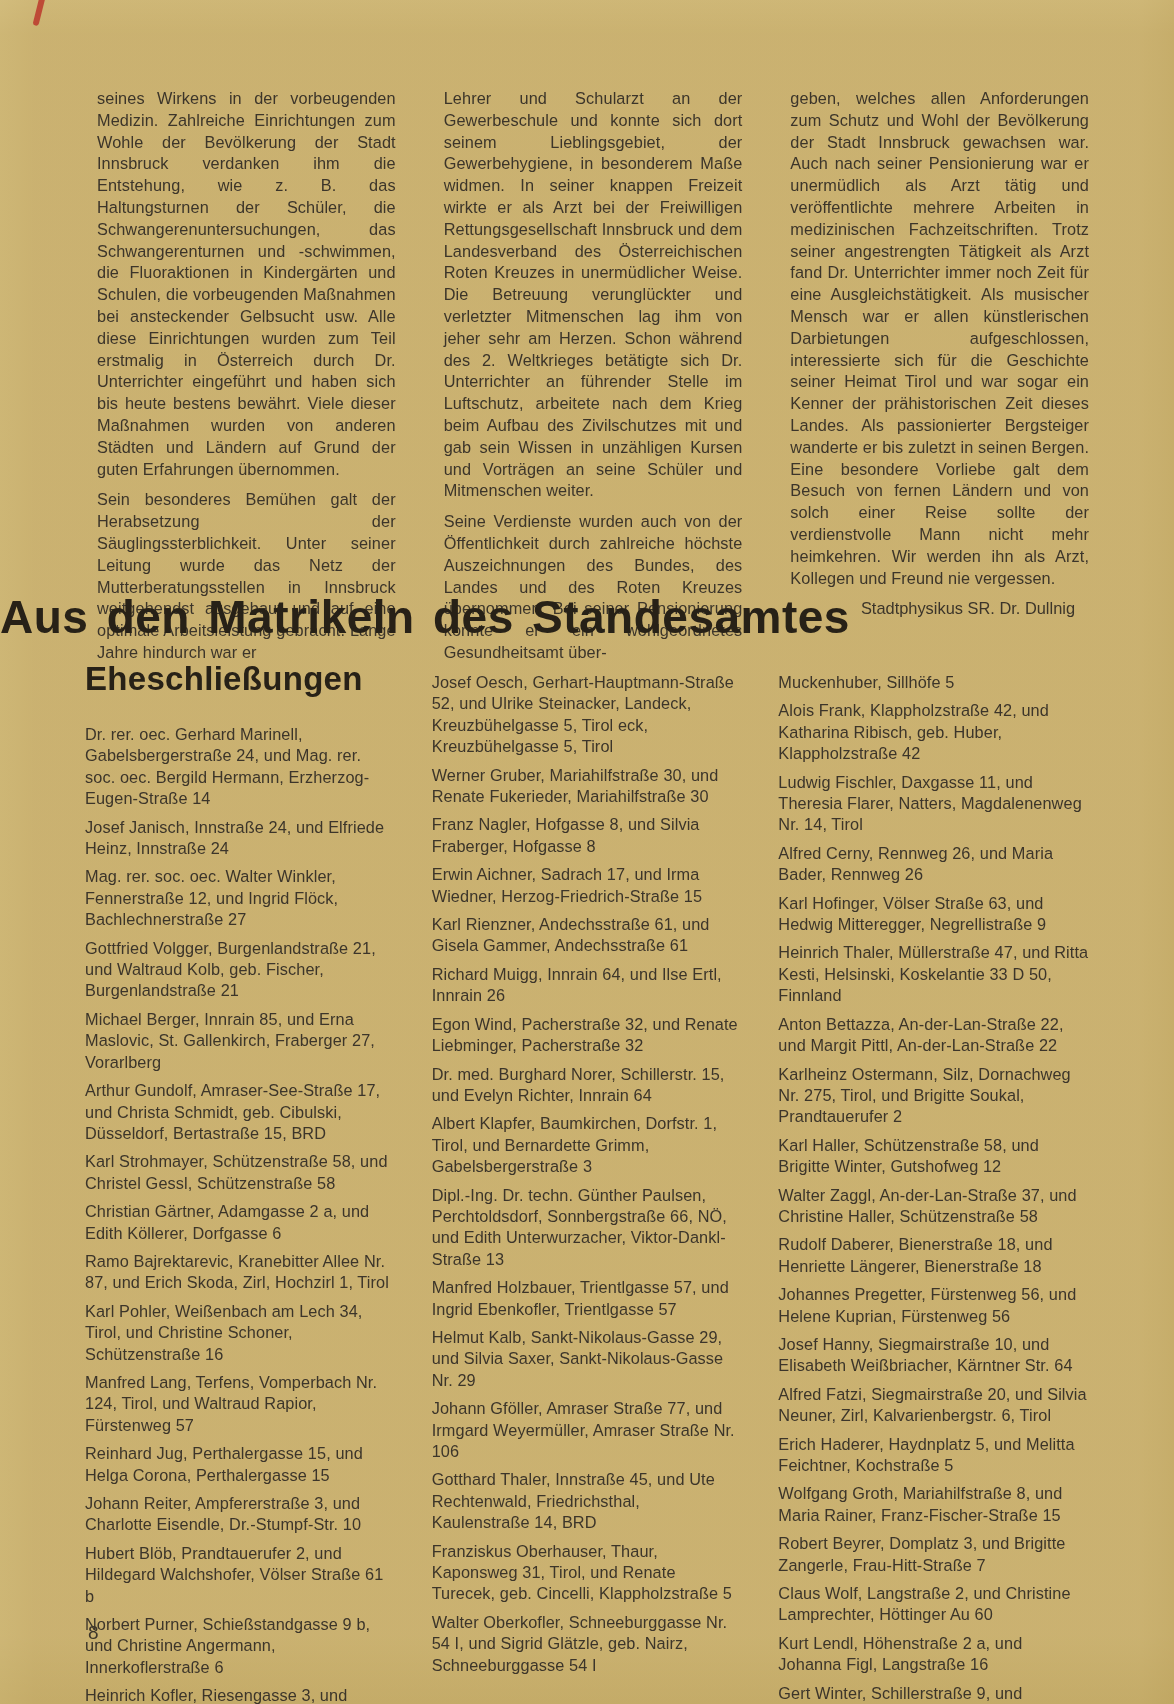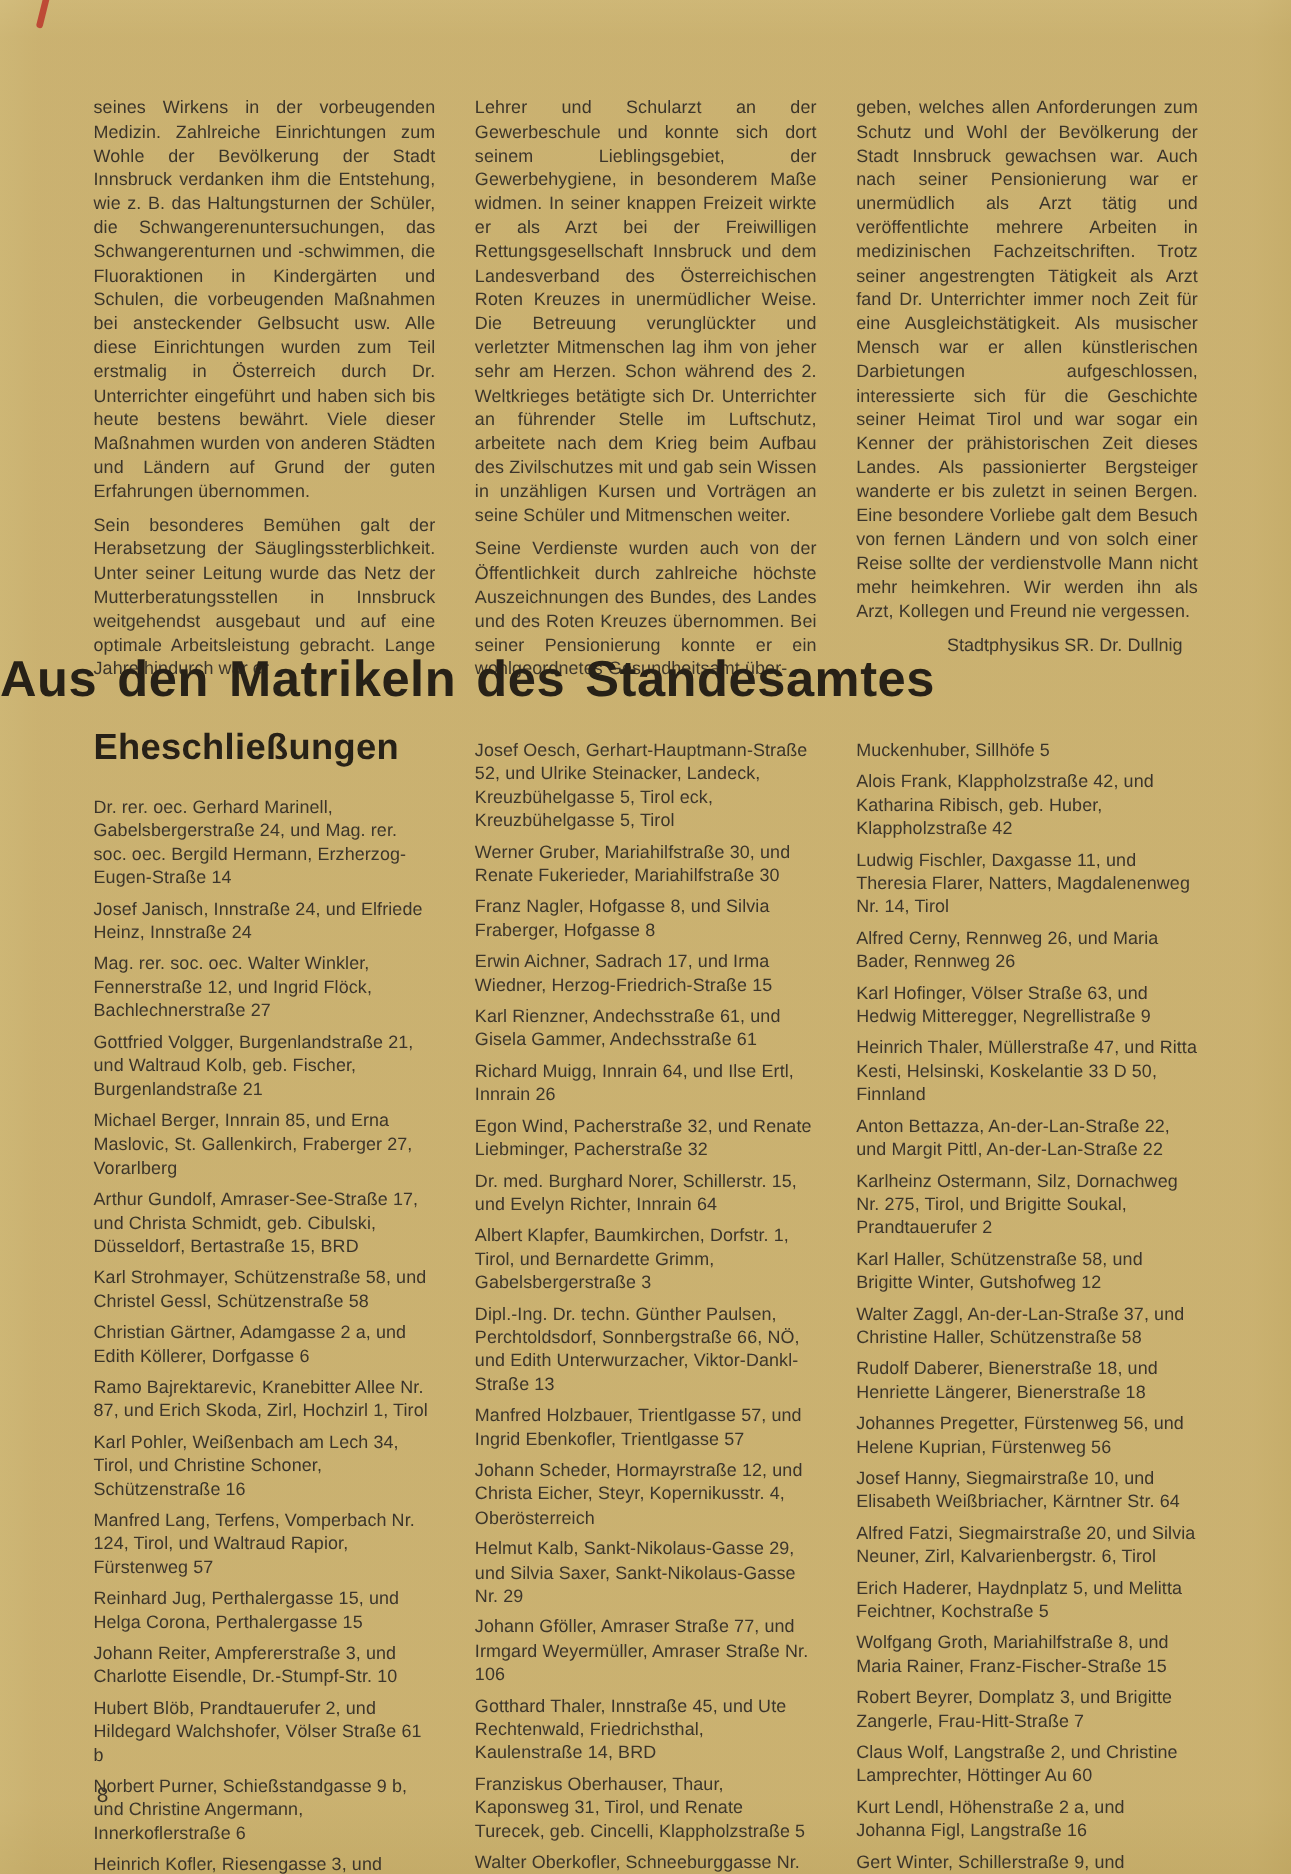--- a/index.html
+++ b/index.html
@@ -30,21 +30,21 @@
     transform:rotate(14deg);
     opacity:.85;
   }
   
   .article{
     position:absolute;top:88px;left:85px;width:1004px;
     display:flex;gap:36px;
   }
   .article .col{flex:1;min-width:0;}
   .para{
-    margin:0 0 9px 0;
+    margin:0 0 9px 12px;
     font-size:16.3px;line-height:21.8px;
     text-align:justify;
     letter-spacing:.1px;
   }
   .signature{
     margin:7px 14px 0 0;
     font-size:16.4px;line-height:21.8px;
     text-align:right;
   }
   
@@ -142,21 +142,20 @@
             <p class="entry">Werner Gruber, Mariahilfstraße 30, und Renate Fukerieder, Mariahilfstraße 30</p>
             <p class="entry">Franz Nagler, Hofgasse 8, und Silvia Fraberger, Hofgasse 8</p>
             <p class="entry">Erwin Aichner, Sadrach 17, und Irma Wiedner, Herzog-Friedrich-Straße 15</p>
             <p class="entry">Karl Rienzner, Andechsstraße 61, und Gisela Gammer, Andechsstraße 61</p>
             <p class="entry">Richard Muigg, Innrain 64, und Ilse Ertl, Innrain 26</p>
             <p class="entry">Egon Wind, Pacherstraße 32, und Renate Liebminger, Pacherstraße 32</p>
             <p class="entry">Dr. med. Burghard Norer, Schillerstr. 15, und Evelyn Richter, Innrain 64</p>
             <p class="entry">Albert Klapfer, Baumkirchen, Dorfstr. 1, Tirol, und Bernardette Grimm, Gabelsbergerstraße 3</p>
             <p class="entry">Dipl.-Ing. Dr. techn. Günther Paulsen, Perchtoldsdorf, Sonnbergstraße 66, NÖ, und Edith Unterwurzacher, Viktor-Dankl-Straße 13</p>
             <p class="entry">Manfred Holzbauer, Trientlgasse 57, und Ingrid Ebenkofler, Trientlgasse 57</p>
-            <p class="entry">Johann Scheder, Hormayrstraße 12, und Christa Eicher, Steyr, Kopernikusstr. 4, Oberösterreich</p>
             <p class="entry">Helmut Kalb, Sankt-Nikolaus-Gasse 29, und Silvia Saxer, Sankt-Nikolaus-Gasse Nr. 29</p>
             <p class="entry">Johann Gföller, Amraser Straße 77, und Irmgard Weyermüller, Amraser Straße Nr. 106</p>
             <p class="entry">Gotthard Thaler, Innstraße 45, und Ute Rechtenwald, Friedrichsthal, Kaulenstraße 14, BRD</p>
             <p class="entry">Franziskus Oberhauser, Thaur, Kaponsweg 31, Tirol, und Renate Turecek, geb. Cincelli, Klappholzstraße 5</p>
             <p class="entry">Walter Oberkofler, Schneeburggasse Nr. 54 I, und Sigrid Glätzle, geb. Nairz, Schneeburggasse 54 I</p>
           </div>
       </div>
       <div class="rcol rcol-pad">
         <div>
             <p class="entry">Muckenhuber, Sillhöfe 5</p>

